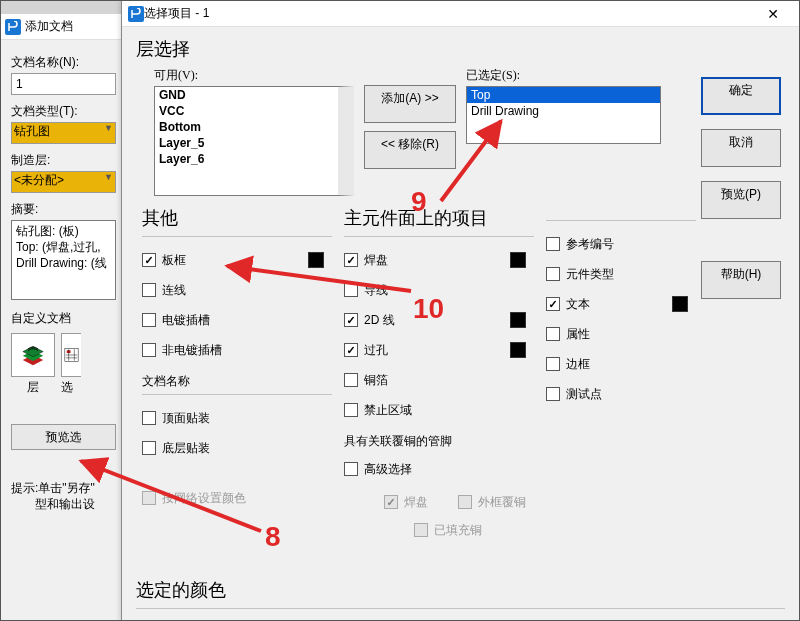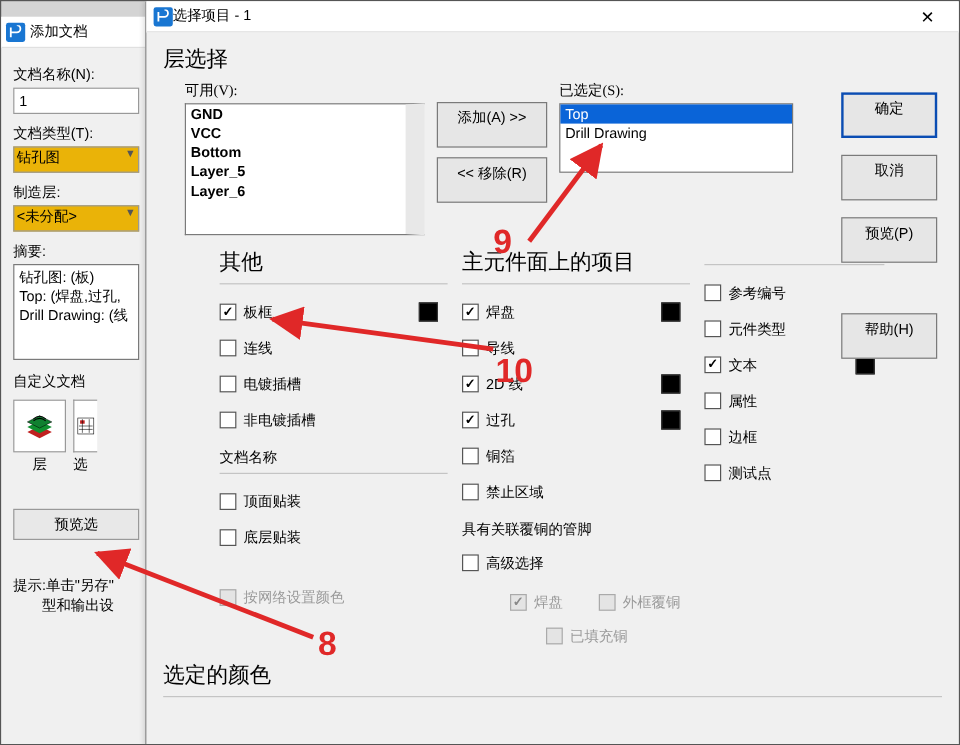--- a/index.html
+++ b/index.html
@@ -46,21 +46,21 @@
   .layer-row { display: flex; gap: 10px; align-items: flex-start; margin-left: 18px; margin-top: 6px; }
   .layer-col { display: flex; flex-direction: column; }
   .layer-col .lbl { margin-bottom: 2px; font-family: Liberation Serif, serif; }
   .listbox { width: 200px; height: 110px; background: #fff; border: 1px solid #7a7a7a; overflow: hidden; border-right: 16px solid #e8e8e8; font-weight: bold;}
   .listbox .item { padding: 0 4px; line-height: 16px; }
   .listbox-sel { width: 195px; height: 58px; background: #fff; border: 1px solid #7a7a7a; }
   .mid-btns { display: flex; flex-direction: column; gap: 8px; margin-top: 18px; }
   .mid-btns .win-btn { width: 92px; }
   
   .cols { display: flex; gap: 12px; margin-left: 6px; }
-  .col1 { width: 190px; margin-left: 41px; }
+  .col1 { width: 190px; }
   .col2 { width: 190px; }
   .col3 { width: 150px; }
   
   .chk { display: flex; align-items: center; gap: 6px; height: 30px; }
   .chk .box { width: 14px; height: 14px; border: 1px solid #555; background: #fff; display: flex; align-items: center; justify-content: center; font-size: 11px; line-height: 1; }
   .chk .box.checked::after { content: "✓"; color: #000; font-weight: bold; }
   .chk .box.disabled { background: #e4e4e4; border-color: #aaa; }
   .chk .box.disabled.checked::after { color: #888; }
   .chk .txt.disabled { color: #9a9a9a; }
   .swatch { width: 16px; height: 16px; background: #000; border: 1px solid #333; margin-left: auto; margin-right: 8px; }
@@ -306,21 +306,21 @@
             <span class="box"></span>
             <span class="txt">边框</span>
           </div>
         <div class="chk">
             <span class="box"></span>
             <span class="txt">测试点</span>
           </div>
       </div>
     </div>
 
-    <div class="group" style="margin-top:8px">
+    <div class="group" style="margin-top:36px">
       <div class="group-title">选定的颜色</div>
       <hr class="group-line">
     </div>
   </div>
 </div>
 
 <svg class="arrow" style="left:0;top:0" width="800" height="621">
   <defs>
     <marker id="ah" viewBox="0 0 10 10" refX="9" refY="5" markerWidth="7" markerHeight="7" orient="auto">
       <path d="M0 0 L10 5 L0 10 Z" fill="#e02828"></path>

